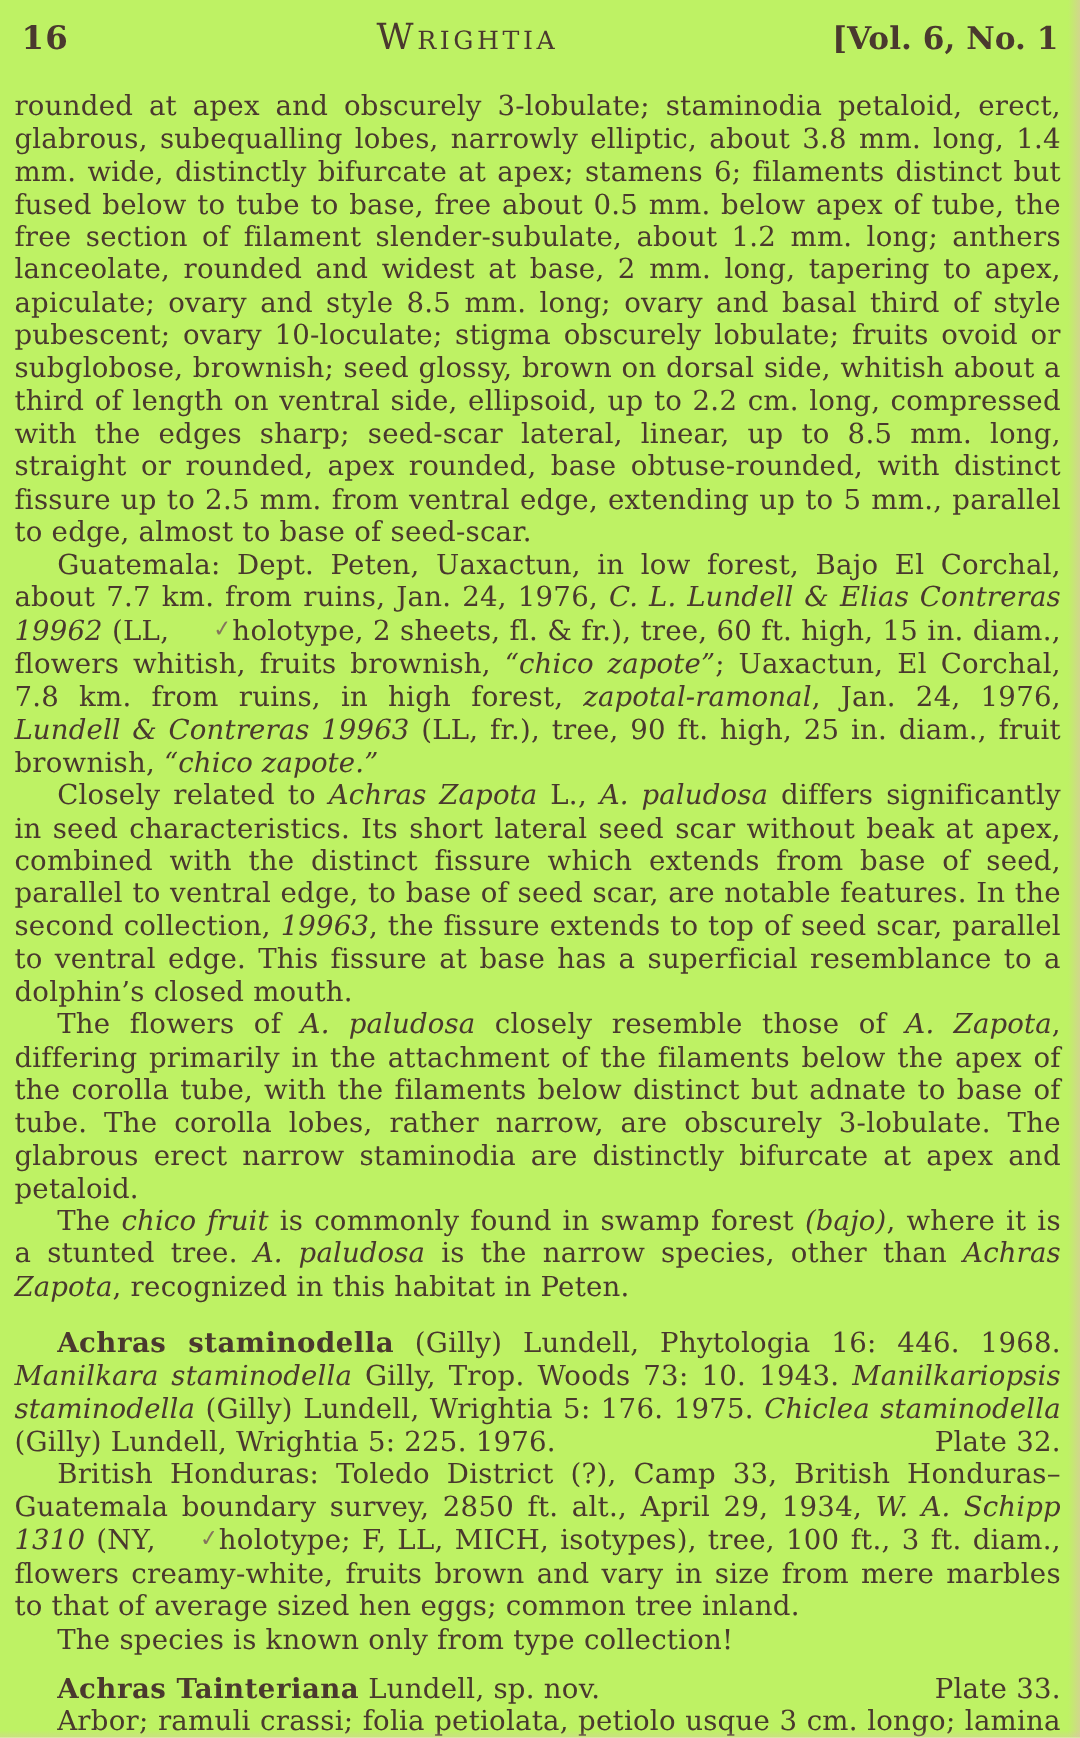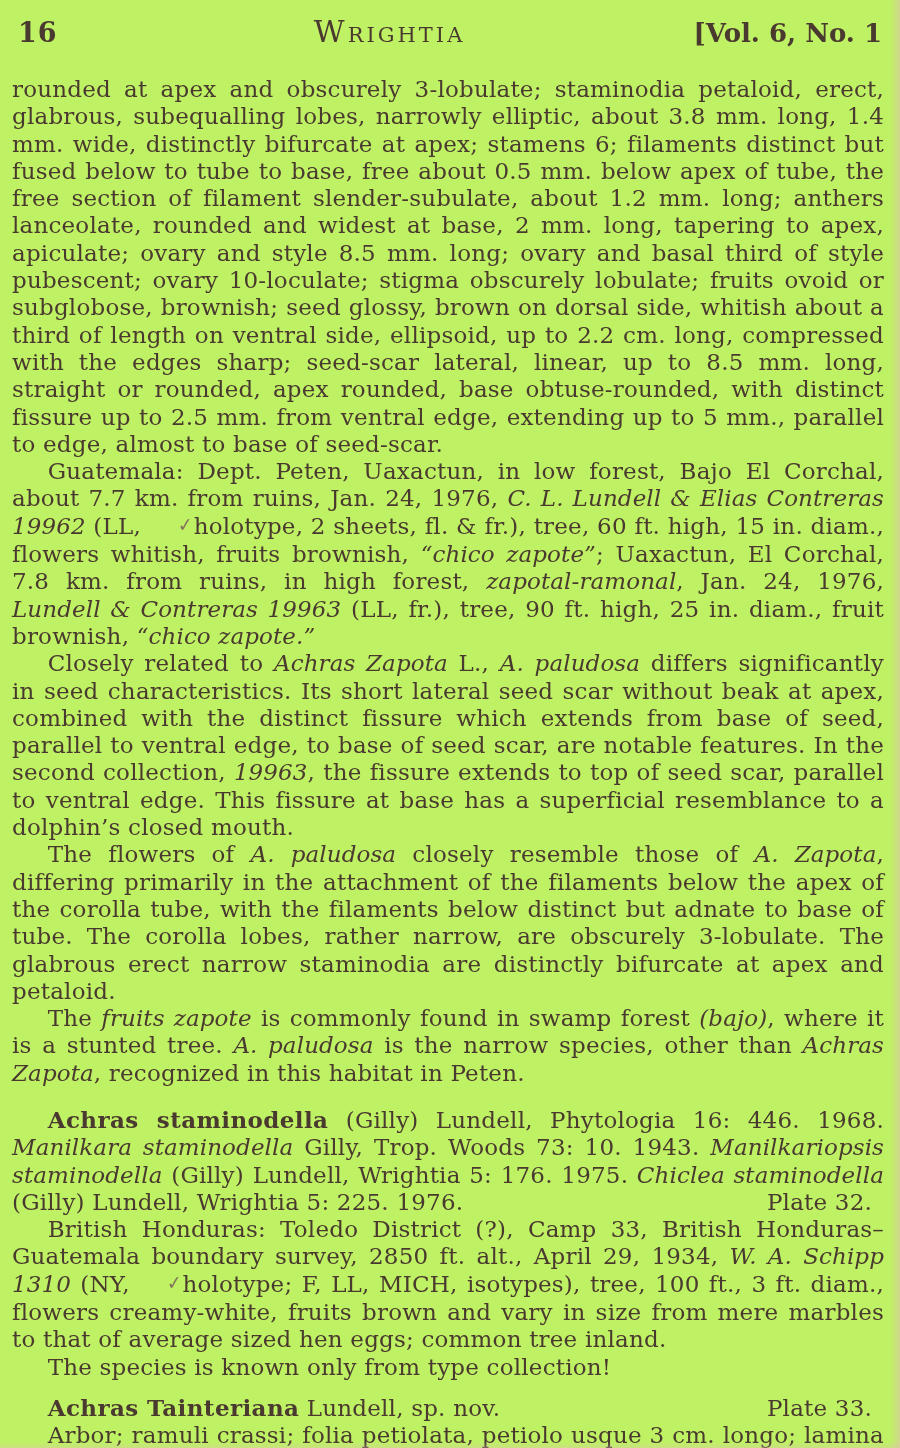--- a/index.html
+++ b/index.html
@@ -69,21 +69,21 @@
   .body-text p.no-indent {
     text-indent: 0;
   }
   .body-text i { letter-spacing: 0.1px; }
   b.species-name { font-weight: bold; letter-spacing: 0.4px; }
   .section-gap-lg { margin-top: 19px !important; }
   .section-gap-sm { margin-top: 13px !important; }
   .has-plate { position: relative; }
   .plate-ref {
     position: absolute;
-    right: 12px;
+    right: 0;
     bottom: 0;
     text-indent: 0;
   }
   .pen-check {
     display: inline-block;
     color: #85755d;
     font-family: "DejaVu Sans", sans-serif;
     font-size: 0.82em;
     transform: rotate(-6deg) translateY(-1px);
     margin: 0 0 0 1px;
@@ -105,21 +105,21 @@
   <div class="body-text">
 
     <p class="no-indent"><span>rounded at apex and obscurely 3-lobulate; staminodia petaloid, erect, glabrous, subequalling lobes, narrowly elliptic, about 3.8 mm. long, 1.4 mm. wide, distinctly bifurcate at apex; stamens 6; filaments distinct but fused below to tube to base, free about 0.5 mm. below apex of tube, the free section of filament slender-subulate, about 1.2 mm. long; anthers lanceolate, rounded and widest at base, 2 mm. long, tapering to apex, apiculate; ovary and style 8.5 mm. long; ovary and basal third of style pubescent; ovary 10-loculate; stigma obscurely lobulate; fruits ovoid or subglobose, brownish; seed glossy, brown on dorsal side, whitish about a third of length on ventral side, ellipsoid, up to 2.2 cm. long, compressed with the edges sharp; seed-scar lateral, linear, up to 8.5 mm. long, straight or rounded, apex rounded, base obtuse-rounded, with distinct fissure up to 2.5 mm. from ventral edge, extending up to 5 mm., parallel to edge, almost to base of seed-scar.</span></p>
 
     <p><span>Guatemala: Dept. Peten, Uaxactun, in low forest, Bajo El Corchal, about 7.7 km. from ruins, Jan. 24, 1976, </span><i>C. L. Lundell &amp; Elias Contreras 19962</i><span> (LL,</span><span class="pen-check">✓</span><span>holotype, 2 sheets, fl. &amp; fr.), tree, 60 ft. high, 15 in. diam., flowers whitish, fruits brownish, </span><i>“chico zapote”</i><span>; Uaxactun, El Corchal, 7.8 km. from ruins, in high forest, </span><i>zapotal-ramonal</i><span>, Jan. 24, 1976, </span><i>Lundell &amp; Contreras 19963</i><span> (LL, fr.), tree, 90 ft. high, 25 in. diam., fruit brownish, </span><i>“chico zapote.”</i></p>
 
     <p><span>Closely related to </span><i>Achras Zapota</i><span> L., </span><i>A. paludosa</i><span> differs significantly in seed characteristics. Its short lateral seed scar without beak at apex, combined with the distinct fissure which extends from base of seed, parallel to ventral edge, to base of seed scar, are notable features. In the second collection, </span><i>19963</i><span>, the fissure extends to top of seed scar, parallel to ventral edge. This fissure at base has a superficial resemblance to a dolphin’s closed mouth.</span></p>
 
     <p><span>The flowers of </span><i>A. paludosa</i><span> closely resemble those of </span><i>A. Zapota</i><span>, differing primarily in the attachment of the filaments below the apex of the corolla tube, with the filaments below distinct but adnate to base of tube. The corolla lobes, rather narrow, are obscurely 3-lobulate. The glabrous erect narrow staminodia are distinctly bifurcate at apex and petaloid.</span></p>
 
-    <p><span>The </span><i>fruits zapote</i><span> is commonly found in swamp forest </span><i>(bajo)</i><span>, where it is a stunted tree. </span><i>A. paludosa</i><span> is the narrow species, other than </span><i>Achras Zapota</i><span>, recognized in this habitat in Peten.</span></p>
+    <p><span>The </span><i>chico fruit</i><span> is commonly found in swamp forest </span><i>(bajo)</i><span>, where it is a stunted tree. </span><i>A. paludosa</i><span> is the narrow species, other than </span><i>Achras Zapota</i><span>, recognized in this habitat in Peten.</span></p>
 
     <p class="section-gap-lg has-plate"><b class="species-name">Achras staminodella</b><span> (Gilly) Lundell, Phytologia 16: 446. 1968. </span><i>Manilkara staminodella</i><span> Gilly, Trop. Woods 73: 10. 1943. </span><i>Manilkariopsis staminodella</i><span> (Gilly) Lundell, Wrightia 5: 176. 1975. </span><i>Chiclea staminodella</i><span> (Gilly) Lundell, Wrightia 5: 225. 1976.</span><span class="plate-ref">Plate 32.</span></p>
 
     <p><span>British Honduras: Toledo District (?), Camp 33, British Honduras–Guatemala boundary survey, 2850 ft. alt., April 29, 1934, </span><i>W. A. Schipp 1310</i><span> (NY,</span><span class="pen-check">✓</span><span>holotype; F, LL, MICH, isotypes), tree, 100 ft., 3 ft. diam., flowers creamy-white, fruits brown and vary in size from mere marbles to that of average sized hen eggs; common tree inland.</span></p>
 
     <p><span>The species is known only from type collection!</span></p>
 
     <p class="section-gap-sm has-plate"><b class="species-name">Achras Tainteriana</b><span> Lundell, sp. nov.</span><span class="plate-ref">Plate 33.</span></p>
 
     <p><span>Arbor; ramuli crassi; folia petiolata, petiolo usque 3 cm. longo; lamina coriacea, elliptica, oblongo-elliptica vel obovato-elliptica, 9–12 cm. longa,</span></p>

